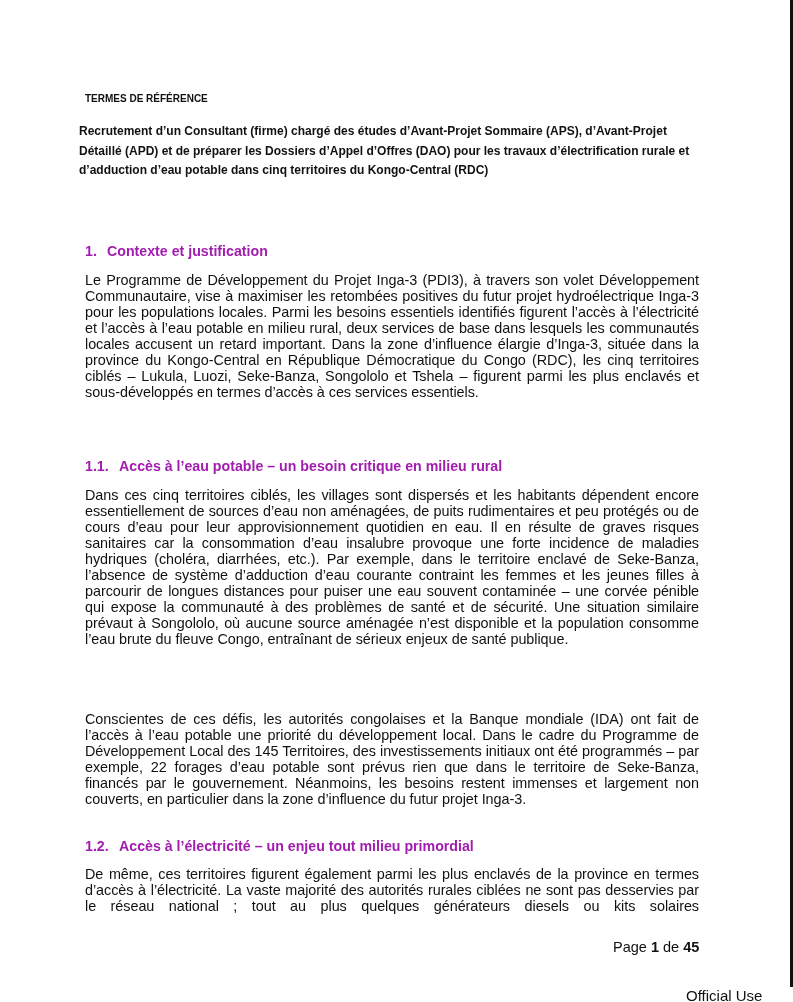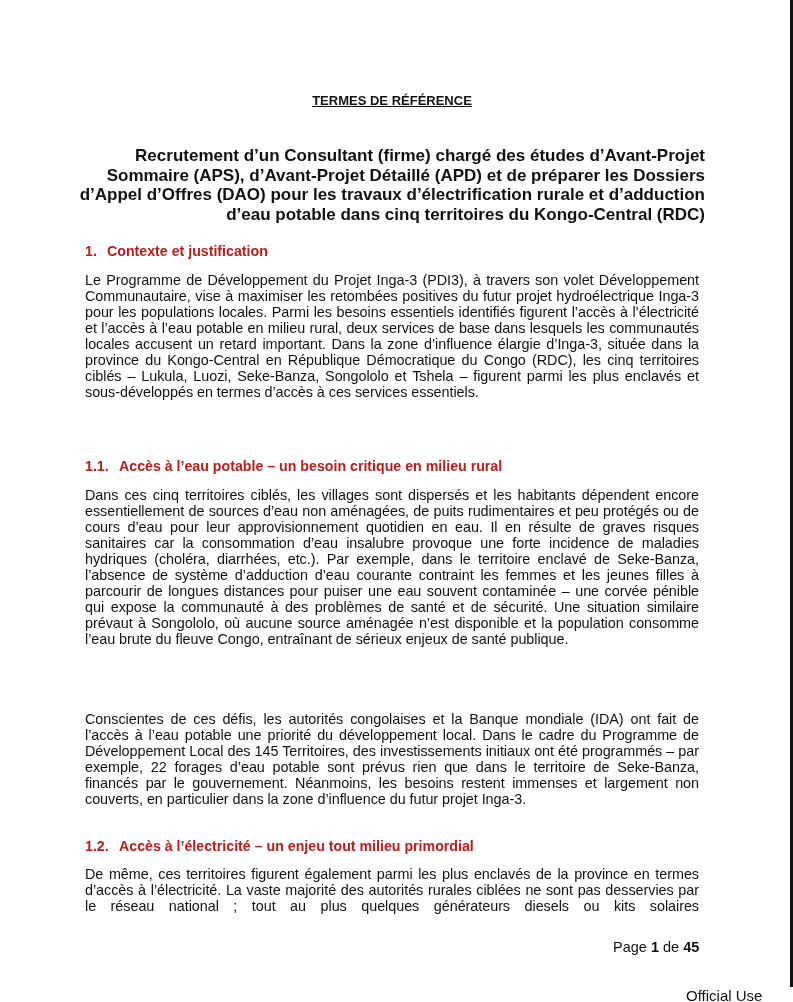--- a/index.html
+++ b/index.html
@@ -1,24 +1,24 @@
 <!DOCTYPE html>
 <html><head>
 <meta charset="utf-8">
 <style>
   html, body { margin: 0; padding: 0; background: #ffffff; }
   body { width: 793px; height: 1002px; position: relative; overflow: hidden;
          font-family: "Liberation Sans", sans-serif; color: #111111; }
   .right-edge { position: absolute; left: 790px; top: 0; width: 3px; height: 987px; background: #111; }
   .page { position: absolute; left: 85px; top: 0; width: 614px; }
-  .doc-title { position: absolute; top: 93px; left: 0; width: 614px; text-align: center;
-               font-weight: bold; font-size: 13px; letter-spacing: 0; text-decoration: underline; }
-  .doc-subtitle { position: absolute; top: 122px; left: -6px; width: 626px; text-align: right;
-                  font-weight: bold; font-size: 17px; line-height: 19.5px; margin-top: 24px; }
-  .h1 { position: absolute; left: 0; font-weight: bold; font-size: 14.2px; color: #b91c1c; }
+  .doc-title { position: absolute; top: 93px; left: 0; width: 614px; text-align: left;
+               font-weight: bold; font-size: 10px; letter-spacing: 0; }
+  .doc-subtitle { position: absolute; top: 122px; left: -6px; width: 626px; text-align: left;
+                  font-weight: bold; font-size: 12px; line-height: 19.5px; }
+  .h1 { position: absolute; left: 0; font-weight: bold; font-size: 14.2px; color: #a21caf; }
   .h1 .num { display: inline-block; width: 22px; }
   .h2 .num { display: inline-block; width: 34px; }
   .para { position: absolute; left: 0; width: 614px; font-size: 14.4px; line-height: 16px;
           text-align: justify; letter-spacing: -0.05px; }
   .footer-page { position: absolute; left: 613px; top: 939px; font-size: 14.5px; }
   .footer-page b { font-weight: bold; }
   .official { position: absolute; left: 686px; top: 987px; font-size: 15px; }
 </style>
 </head>
 <body>

